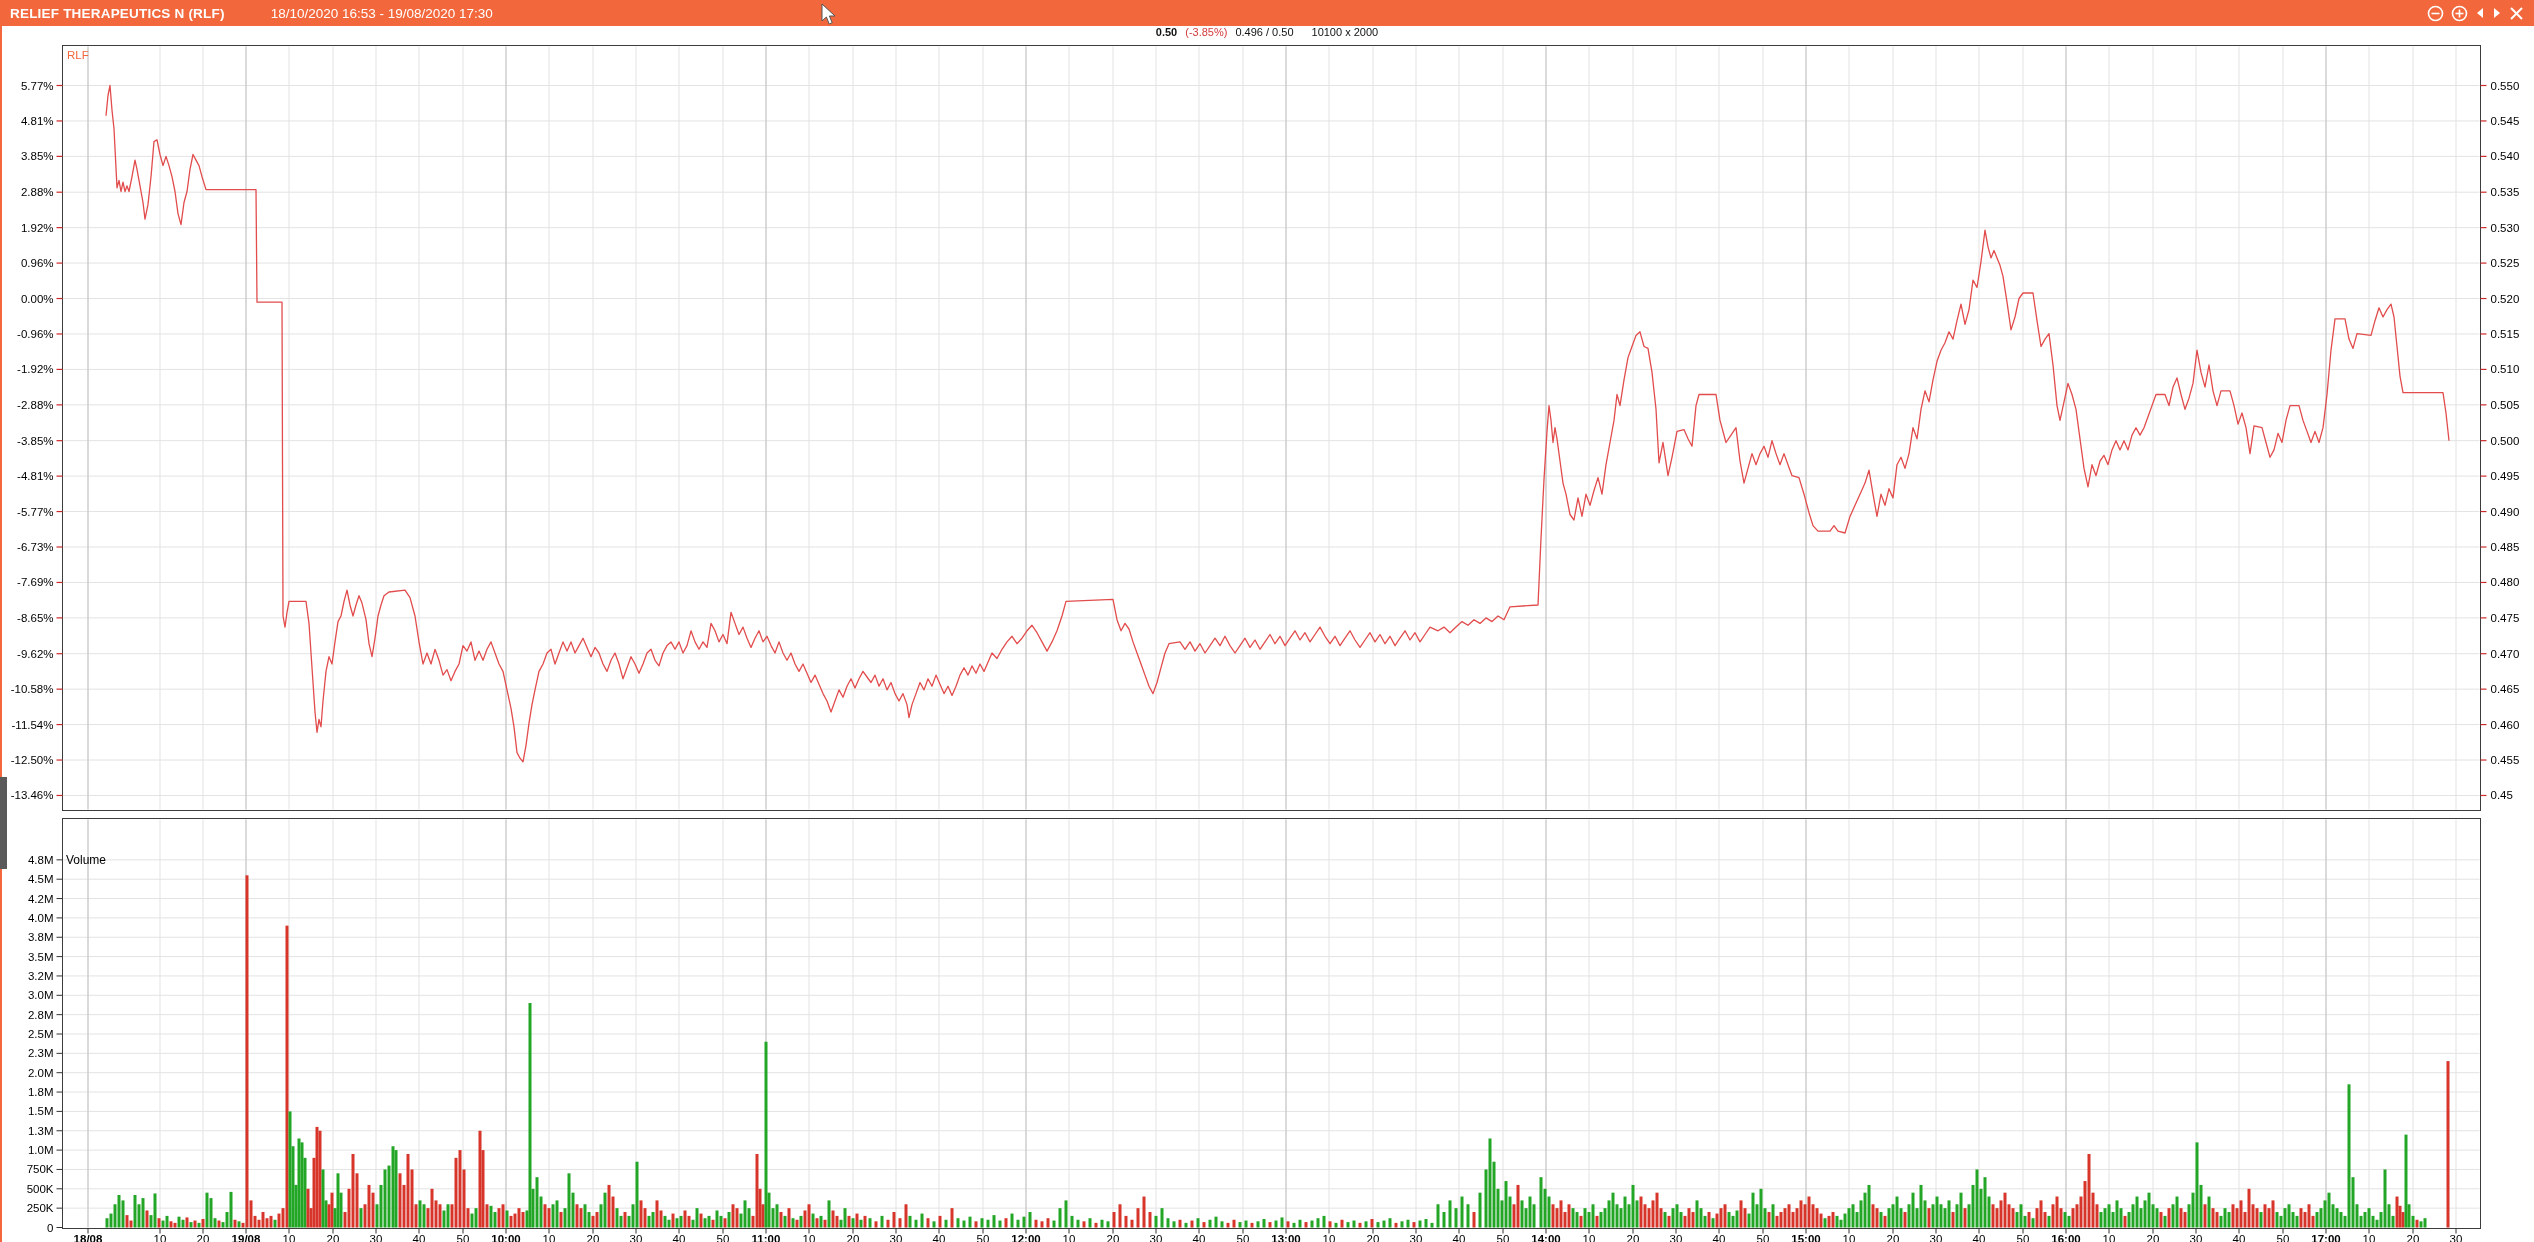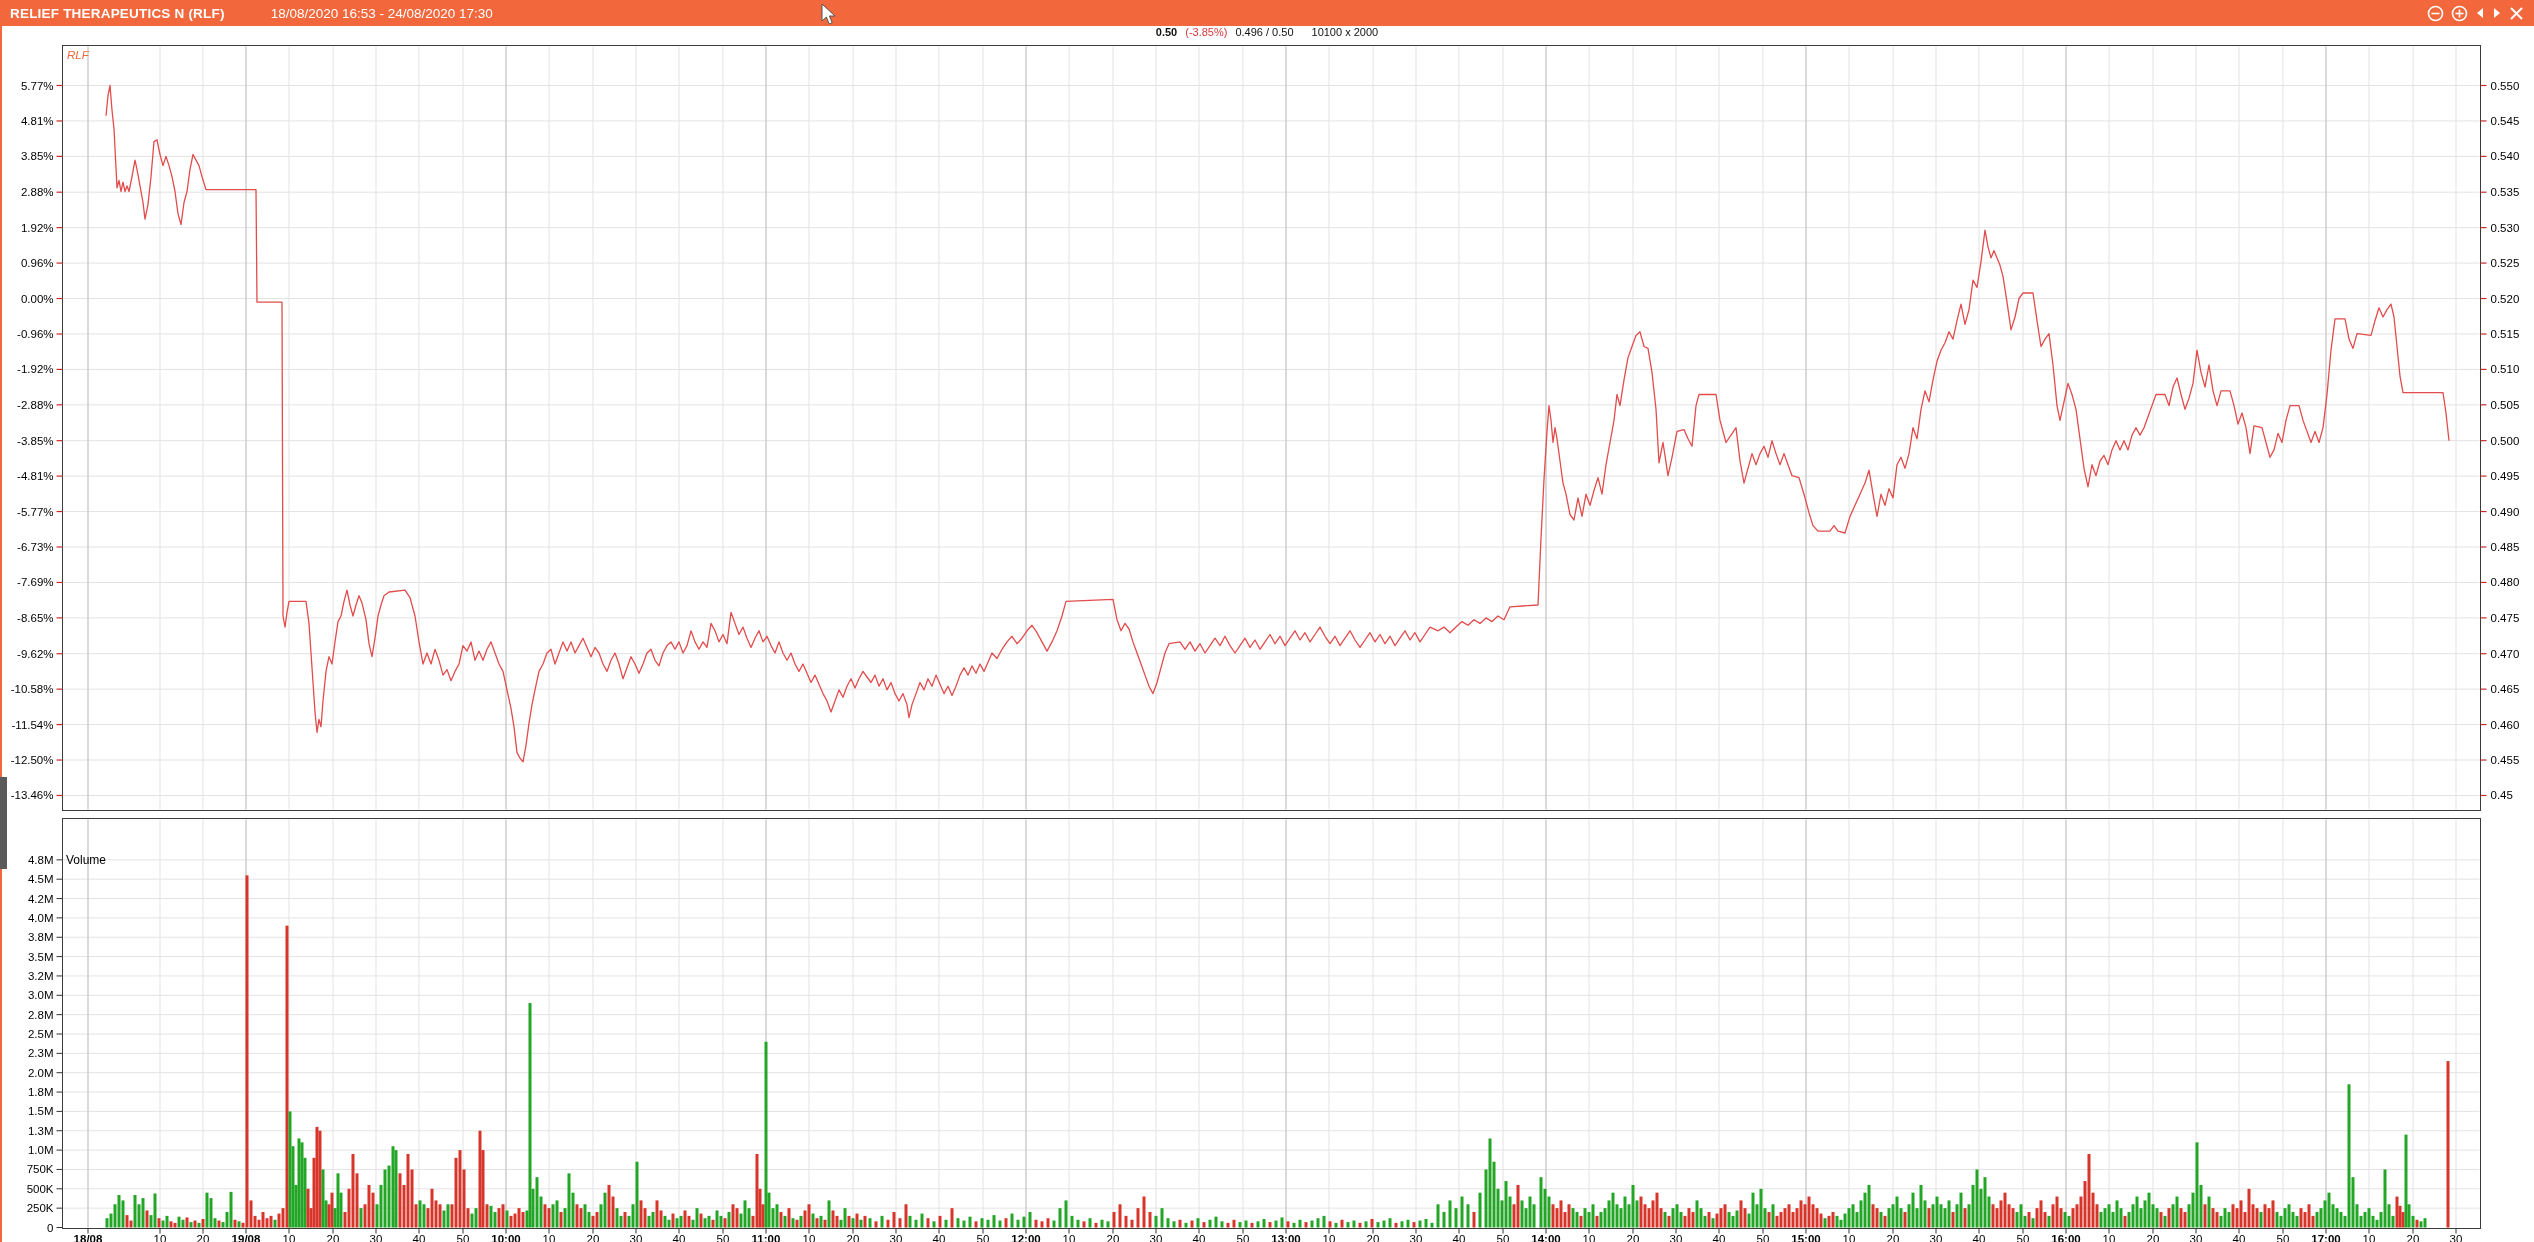--- a/index.html
+++ b/index.html
@@ -949,21 +949,21 @@
     <rect x="2411.5" y="1215.89" width="3" height="11.6099999999999" fill="#23a626"></rect>
     <rect x="2415.5" y="1219.76" width="3" height="7.740000000000009" fill="#d7342a"></rect>
     <rect x="2419.5" y="1221.308" width="3" height="6.192000000000007" fill="#23a626"></rect>
     <rect x="2423.5" y="1218.212" width="3" height="9.288000000000011" fill="#23a626"></rect>
     <rect x="2446.5" y="1061.09" width="3" height="166.41000000000008" fill="#d7342a"></rect>
     <polyline points="106,115.8 108,95.5 110,85.5 112,110.2 114,128.7 117,187.8 119,180.4 121,191.5 123,182.2 125,191.5 127,185.9 129,191.5 132,176.7 135,160.1 137,169.3 140,185.9 143,202.5 145,219.2 148,204.4 151,176.7 154,141.6 157,139.8 160,154.5 163,165.6 166,156.4 169,165.6 172,176.7 175,191.5 178,213.6 181,224.7 184,202.5 187,191.5 190,169.3 193,154.5 196,160.1 199,165.6 202,176.7 206,189.6 256,189.6 257,302.2 282,302.2 283,616.0 285,627.1 287,612.3 289,601.3 306,601.3 309,623.4 311,653.0 313,682.5 315,712.0 317,732.3 319,719.4 321,726.8 323,701.0 326,671.4 329,656.7 332,664.0 335,641.9 338,621.6 341,616.0 344,601.3 347,590.2 350,605.0 353,616.0 356,605.0 359,595.7 362,603.1 366,619.7 369,643.7 372,656.7 375,638.2 378,616.0 381,605.0 384,595.7 389,592.0 405,590.2 410,597.6 415,616.0 419,641.9 423,664.0 427,653.0 431,664.0 435,649.3 439,660.3 443,675.1 447,669.6 451,680.7 455,671.4 459,664.0 463,645.6 467,651.1 471,641.9 475,660.3 479,651.1 483,660.3 487,649.3 491,641.9 495,653.0 499,664.0 503,671.4 507,689.9 511,708.3 514,726.8 517,752.6 520,758.2 523,761.9 526,745.3 529,723.1 532,704.6 535,689.9 539,671.4 543,664.0 547,653.0 551,649.3 555,664.0 559,653.0 563,641.9 567,651.1 571,641.9 575,653.0 579,645.6 583,638.2 587,647.4 591,656.7 595,647.4 599,653.0 603,664.0 607,671.4 611,660.3 615,653.0 619,664.0 623,678.8 627,667.7 631,656.7 635,664.0 639,673.3 643,664.0 647,653.0 651,649.3 655,660.3 659,665.9 663,653.0 667,645.6 671,641.9 675,649.3 679,641.9 683,653.0 687,645.6 691,630.8 695,641.9 699,649.3 703,641.9 707,647.4 711,623.4 715,630.8 719,641.9 723,634.5 727,643.7 731,612.3 735,623.4 739,634.5 743,627.1 747,638.2 751,647.4 755,638.2 759,630.8 763,641.9 767,636.3 771,645.6 775,653.0 779,641.9 783,653.0 787,660.3 791,653.0 795,664.0 799,671.4 803,664.0 807,673.3 811,682.5 815,675.1 819,684.3 823,693.6 827,701.0 831,712.0 835,701.0 839,689.9 843,697.3 847,686.2 851,678.8 855,688.0 859,678.8 863,671.4 867,677.0 871,682.5 875,675.1 879,686.2 883,678.8 887,689.9 891,682.5 895,693.6 899,701.0 903,693.6 907,704.6 909,717.6 912,704.6 916,693.6 920,682.5 924,689.9 928,678.8 932,686.2 936,675.1 940,684.3 944,693.6 948,686.2 952,695.4 956,686.2 960,675.1 964,667.7 968,675.1 972,665.9 976,673.3 980,664.0 984,671.4 988,662.2 992,653.0 997,658.5 1002,649.3 1007,641.9 1012,636.3 1017,643.7 1022,638.2 1027,630.8 1032,625.3 1037,632.7 1042,641.9 1047,651.1 1052,641.9 1057,630.8 1062,616.0 1066,601.3 1113,599.4 1117,619.7 1121,630.8 1125,623.4 1129,629.0 1133,641.9 1137,653.0 1141,664.0 1145,675.1 1149,686.2 1153,693.6 1157,682.5 1161,667.7 1165,653.0 1169,643.7 1180,641.9 1185,649.3 1190,641.9 1195,651.1 1200,643.7 1205,653.0 1210,645.6 1215,638.2 1220,645.6 1225,636.3 1230,645.6 1235,653.0 1240,645.6 1245,638.2 1250,647.4 1255,640.0 1260,649.3 1265,641.9 1270,634.5 1275,643.7 1280,636.3 1285,645.6 1290,638.2 1295,630.8 1300,640.0 1305,632.7 1310,641.9 1315,634.5 1320,627.1 1325,636.3 1330,643.7 1335,636.3 1340,645.6 1345,638.2 1350,630.8 1355,640.0 1360,647.4 1365,640.0 1370,632.7 1375,641.9 1380,634.5 1385,643.7 1390,636.3 1395,645.6 1400,638.2 1405,630.8 1410,640.0 1415,632.7 1420,641.9 1425,634.5 1430,627.1 1438,630.8 1444,627.1 1450,632.7 1456,627.1 1462,621.6 1468,625.3 1474,619.7 1480,623.4 1486,617.9 1492,621.6 1498,616.0 1504,619.7 1510,606.8 1538,605.0 1541,538.5 1544,479.4 1547,431.4 1549,405.6 1551,420.4 1553,442.5 1555,427.7 1557,438.8 1560,461.0 1563,483.1 1566,494.2 1570,514.5 1574,520.0 1578,497.9 1582,516.4 1586,494.2 1590,505.3 1594,490.5 1598,477.6 1602,494.2 1606,464.7 1610,442.5 1614,420.4 1617,394.5 1620,405.6 1624,379.8 1628,357.6 1632,346.5 1636,335.4 1640,331.8 1644,346.5 1648,348.4 1652,372.4 1656,409.3 1659,462.8 1663,442.5 1668,475.7 1672,457.3 1677,431.4 1684,429.6 1688,438.8 1692,446.2 1696,405.6 1699,394.5 1716,394.5 1720,420.4 1726,442.5 1731,435.1 1736,427.7 1740,461.0 1744,483.1 1748,468.4 1752,453.6 1756,464.7 1760,453.6 1764,446.2 1768,457.3 1772,440.7 1776,453.6 1780,464.7 1784,453.6 1788,464.7 1792,475.7 1799,477.6 1804,494.2 1809,512.7 1813,525.6 1818,531.1 1830,531.1 1834,525.6 1838,531.1 1845,533.0 1850,516.4 1855,505.3 1860,494.2 1865,483.1 1869,470.2 1873,494.2 1877,516.4 1881,494.2 1885,505.3 1889,488.7 1893,497.9 1897,464.7 1901,457.3 1905,468.4 1909,453.6 1913,427.7 1917,438.8 1921,409.3 1925,390.8 1929,401.9 1933,379.8 1937,361.3 1941,350.2 1945,342.8 1949,331.8 1953,339.1 1957,320.7 1961,304.1 1965,324.4 1969,309.6 1973,280.1 1977,287.5 1981,261.6 1985,230.2 1988,246.8 1991,257.9 1994,250.5 1997,257.9 2000,265.3 2003,276.4 2007,302.2 2011,329.9 2015,317.0 2019,298.5 2023,293.0 2033,293.0 2037,320.7 2041,346.5 2045,339.1 2049,333.6 2053,365.0 2057,405.6 2060,420.4 2064,401.9 2068,383.4 2072,394.5 2076,409.3 2080,438.8 2084,468.4 2088,486.8 2092,464.7 2096,475.7 2100,461.0 2104,455.4 2108,464.7 2112,449.9 2116,440.7 2120,449.9 2124,440.7 2128,449.9 2132,435.1 2136,427.7 2140,435.1 2144,427.7 2148,416.7 2152,405.6 2156,394.5 2165,394.5 2169,405.6 2173,387.1 2177,377.9 2181,394.5 2185,409.3 2189,398.2 2193,383.4 2197,350.2 2201,372.4 2205,387.1 2209,365.0 2213,390.8 2217,405.6 2221,390.8 2230,390.8 2234,405.6 2238,424.1 2242,413.0 2246,427.7 2250,453.6 2254,425.9 2262,427.7 2266,442.5 2270,457.3 2274,449.9 2278,433.3 2282,442.5 2286,420.4 2290,405.6 2299,405.6 2303,420.4 2307,431.4 2311,442.5 2315,431.4 2319,442.5 2323,427.7 2327,394.5 2331,350.2 2335,318.8 2345,318.8 2349,339.1 2353,348.4 2357,333.6 2371,335.4 2375,320.7 2379,307.8 2383,317.0 2387,309.6 2391,304.1 2394,317.0 2397,346.5 2400,376.1 2403,392.7 2443,392.7 2446,413.0 2449,440.7" fill="none" stroke="#e24c4c" stroke-width="1.3" stroke-linejoin="round"></polyline>
   </svg>
 
 <div id="titlebar" style="background: rgb(242, 104, 60);">
   <span class="wtitle">RELIEF THERAPEUTICS N (RLF)</span>
-  <span class="wdate">18/08/2020 16:53 - 24/08/2020 17:30</span>
+  <span class="wdate">18/10/2020 16:53 - 19/08/2020 17:30</span>
   <span class="spacer"></span>
   <span class="tb-icons">
     <span title="">
       <svg width="17" height="17" viewBox="0 0 17 17">
           <circle cx="8.5" cy="8.5" r="7" fill="none" stroke="#fff" stroke-width="1.6"></circle>
           <line x1="4.5" y1="8.5" x2="12.5" y2="8.5" stroke="#fff" stroke-width="1.6"></line>
         </svg>
     </span>
     <span>
       <svg width="17" height="17" viewBox="0 0 17 17">
@@ -988,21 +988,21 @@
           <line x1="13" y1="2" x2="2" y2="13" stroke="#fff" stroke-width="2"></line>
         </svg>
     </span>
   </span>
 </div>
 
 <div id="quotebar">
   <span class="b">0.50</span><span id="chg" style="color: rgb(212, 58, 58);">(-3.85%)</span><span>0.496 / 0.50</span><span style="margin-left:14px">10100 x 2000</span>
 </div>
 
-<div id="rlf-label" style="color: rgb(242, 104, 60); font-style: italic;">RLF</div>
+<div id="rlf-label" style="color: rgb(242, 104, 60);">RLF</div>
 <div id="volume-label">Volume</div>
 <div id="left-border" style="background: rgb(242, 104, 60);"></div>
 <div id="splitter"></div>
 
 <div id="cursor">
   <svg width="18" height="24" viewBox="0 0 18 24">
       <path d="M2,1 L2,18 L6.4,14 L9.2,21 L12.2,19.7 L9.4,13 L15,13 Z" f="" fill="#fff" stroke="#555" stroke-width="1"></path>
     </svg>
 </div>
 

